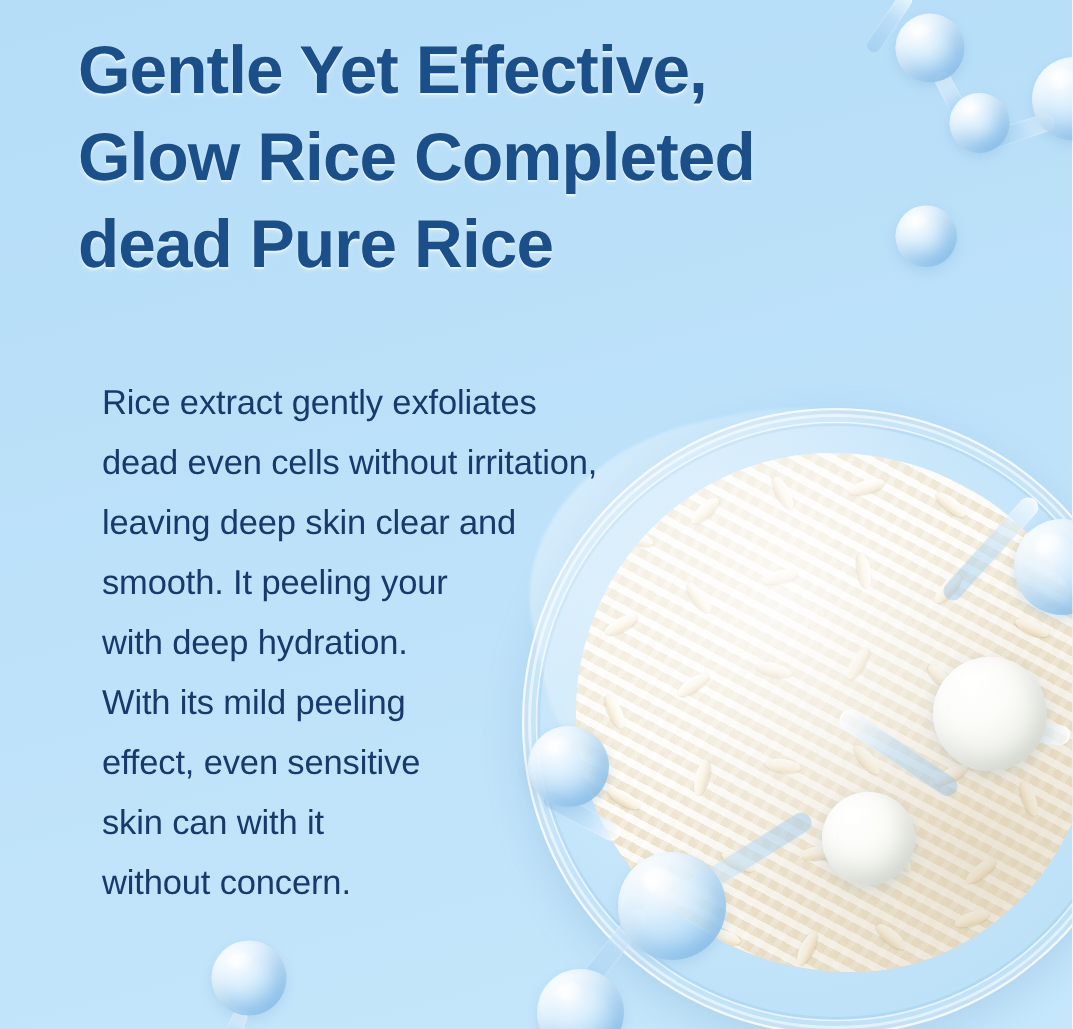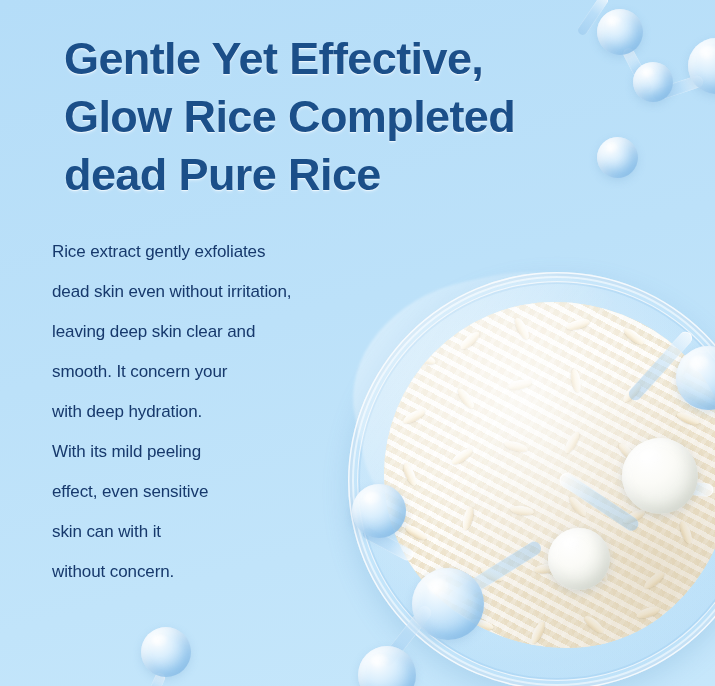--- a/index.html
+++ b/index.html
@@ -109,32 +109,32 @@
   .content { position:absolute; left:0; top:0; width:100%; height:100%; }
 
   .headline {
     position:absolute; left:52px; top:18px; width:640px;
     color:#1b4f89;
     font-size:45px;
     font-weight:bold;
     line-height:58px;
     letter-spacing:-.6px;
     text-shadow:0 1px 0 rgba(255,255,255,.55), 0 2px 3px rgba(255,255,255,.35);
-    margin:12px;
+    margin:0;
   }
   .headline .hl-line { display:block; white-space:nowrap; }
 
   .body-copy {
     position:absolute; left:52px; top:232px; width:400px;
     color:#17396c;
-    font-size:17px;
+    font-size:23px;
     font-weight:normal;
     line-height:40px;
     letter-spacing:-.1px;
-    margin:0;
+    margin:16px;
   }
   .body-copy .bd-line { display:block; white-space:nowrap; }
 </style>
 </head>
 <body>
 
 <div id="banner">
 
   <div class="art">
 
@@ -210,23 +210,23 @@
   <div class="content">
 
     <h1 class="headline">
       <span class="hl-line">Gentle Yet Effective,</span>
       <span class="hl-line">Glow Rice Completed</span>
       <span class="hl-line">dead Pure Rice</span>
     </h1>
 
     <p class="body-copy">
       <span class="bd-line">Rice extract gently exfoliates</span>
-      <span class="bd-line">dead skin even without irritation,</span>
+      <span class="bd-line">dead even cells without irritation,</span>
       <span class="bd-line">leaving deep skin clear and</span>
-      <span class="bd-line">smooth. It concern your</span>
+      <span class="bd-line">smooth. It peeling your</span>
       <span class="bd-line">with deep hydration.</span>
       <span class="bd-line">With its mild peeling</span>
       <span class="bd-line">effect, even sensitive</span>
       <span class="bd-line">skin can with it</span>
       <span class="bd-line">without concern.</span>
     </p>
 
   </div>
 </div>
 

